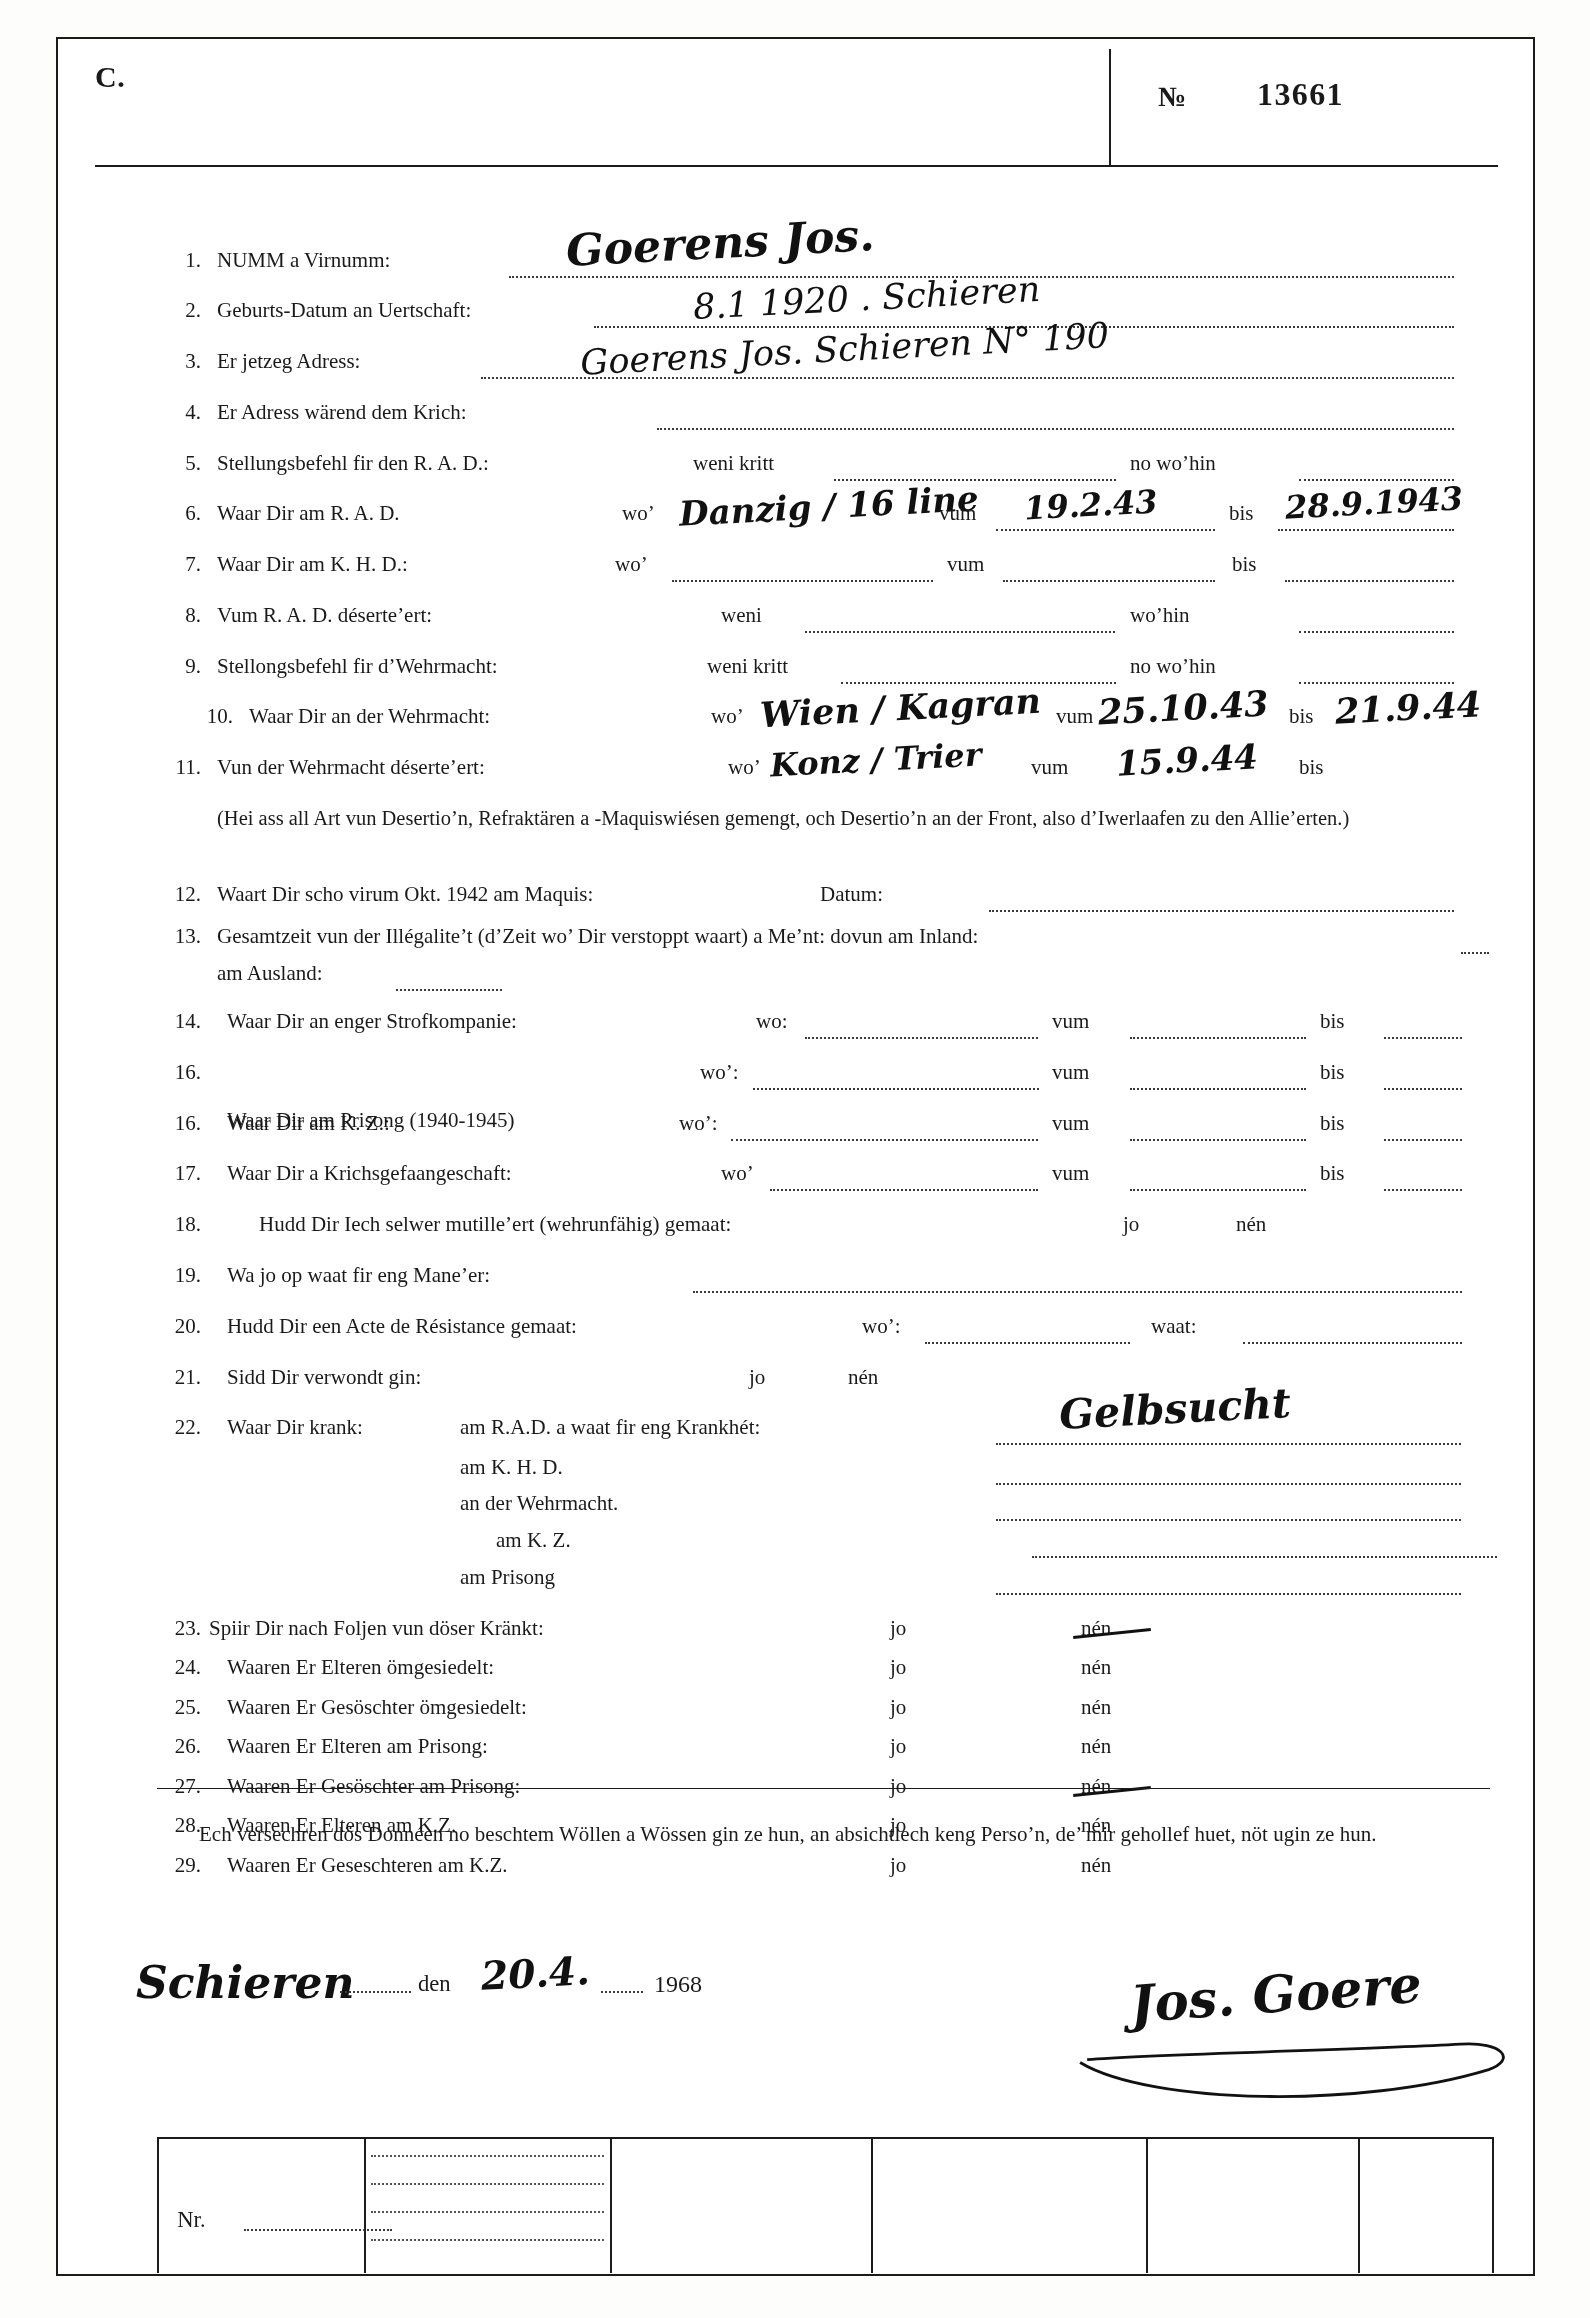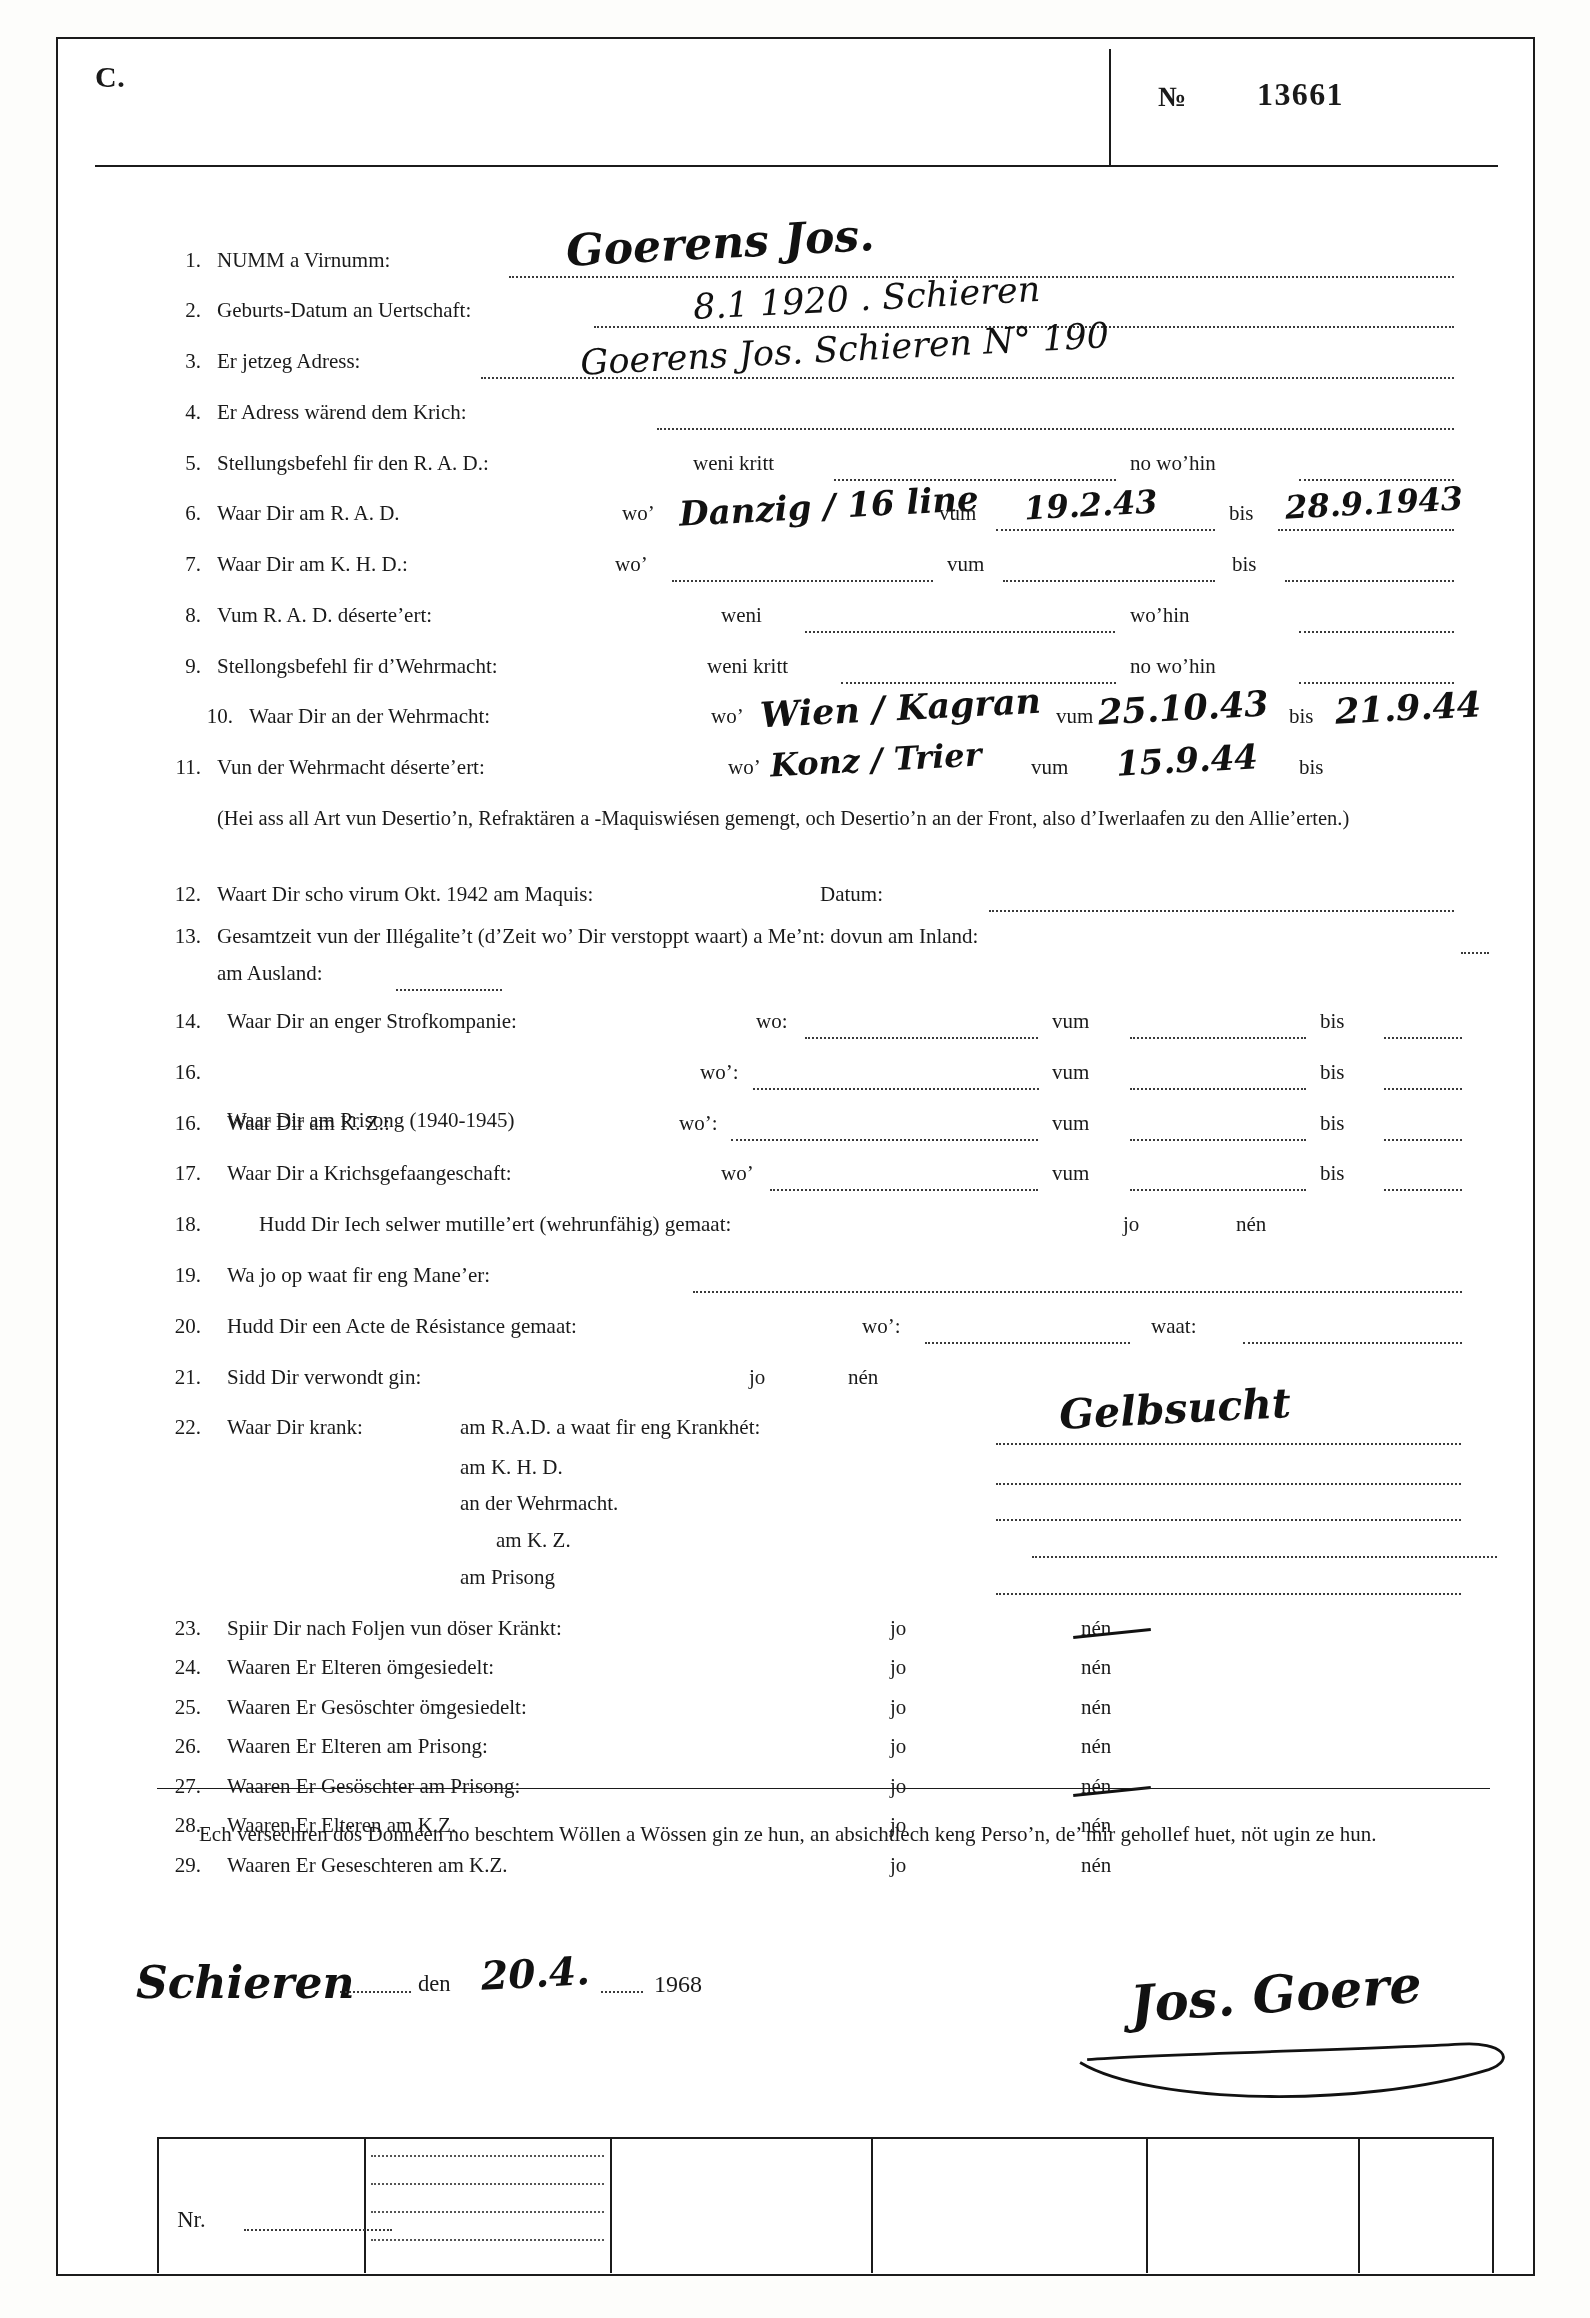--- a/index.html
+++ b/index.html
@@ -311,21 +311,21 @@
         <span class="sub" style="left:402px;top:0;">am K. Z.</span>
         <span class="dots" style="left:938px;top:28px;width:465px;"></span>
       </div>
       <div class="row" style="position:absolute;top:1388px;left:0;width:100%;">
         <span class="sub" style="left:402px;top:0;">am Prisong</span>
         <span class="dots" style="left:938px;top:28px;width:465px;"></span>
       </div>
 
       <div class="row" style="position:absolute;top:1439px;left:0;width:100%;">
         <span class="n">23.</span>
-        <span class="lab" style="left:169px;top:0;">Spiir Dir nach Foljen vun döser Kränkt:</span>
+        <span class="lab" style="left:151px;top:0;">Spiir Dir nach Foljen vun döser Kränkt:</span>
         <span class="jo">jo</span>
         <span class="nen">nén</span>
         <span class="strike" style="left:1015px;top:15.5px;width:78px;"></span>
       </div>
 
       <div class="row" style="position:absolute;top:1478px;left:0;width:100%;padding-left:22px;">
         <span class="n">24.</span>
         <span class="lab" style="left:169px;top:0;">Waaren Er Elteren ömgesiedelt:</span>
         <span class="jo">jo</span>
         <span class="nen">nén</span>

